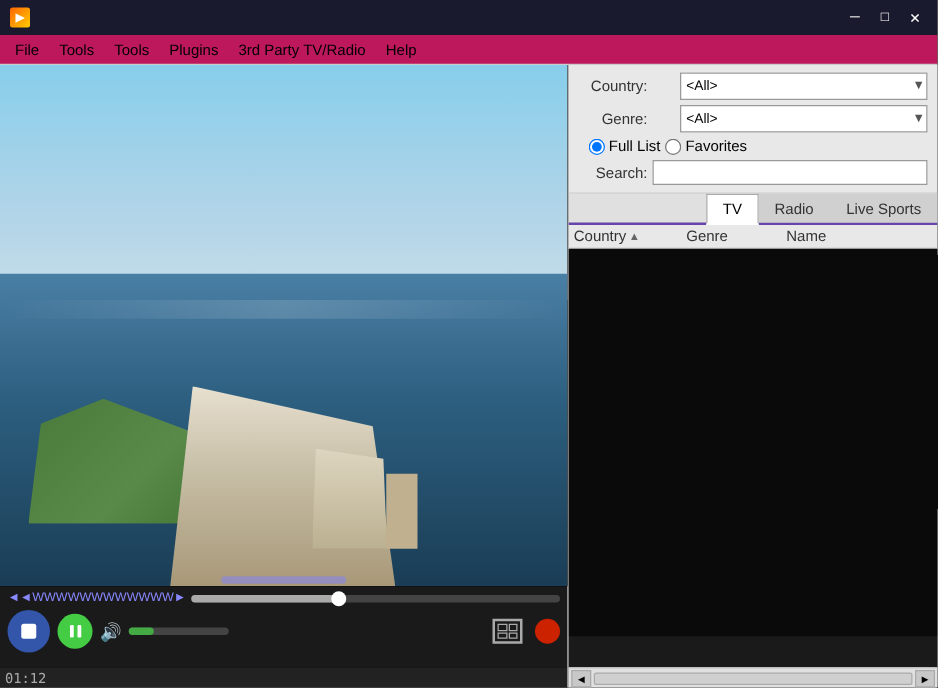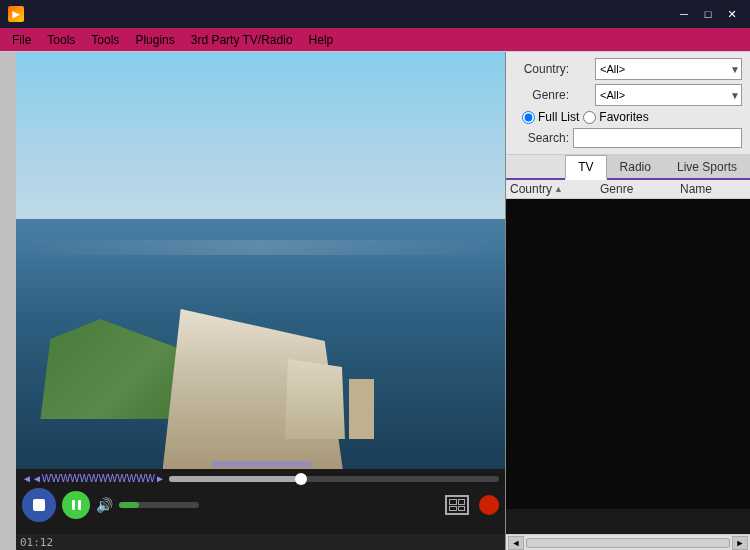--- a/index.html
+++ b/index.html
@@ -74,26 +74,25 @@
     }
 
     
     .main-content {
       display: flex;
       height: calc(550px - 28px - 24px);
     }
 
     
     .left-panel {
-      width: 489px;
+      width: 454px;
       background: #000;
       display: flex;
       flex-direction: column;
       flex-shrink: 0;
-      margin-left: 16px;
     }
 
     .video-area {
       flex: 1;
       background: #000;
       position: relative;
       overflow: hidden;
     }
 
     .video-scene {

